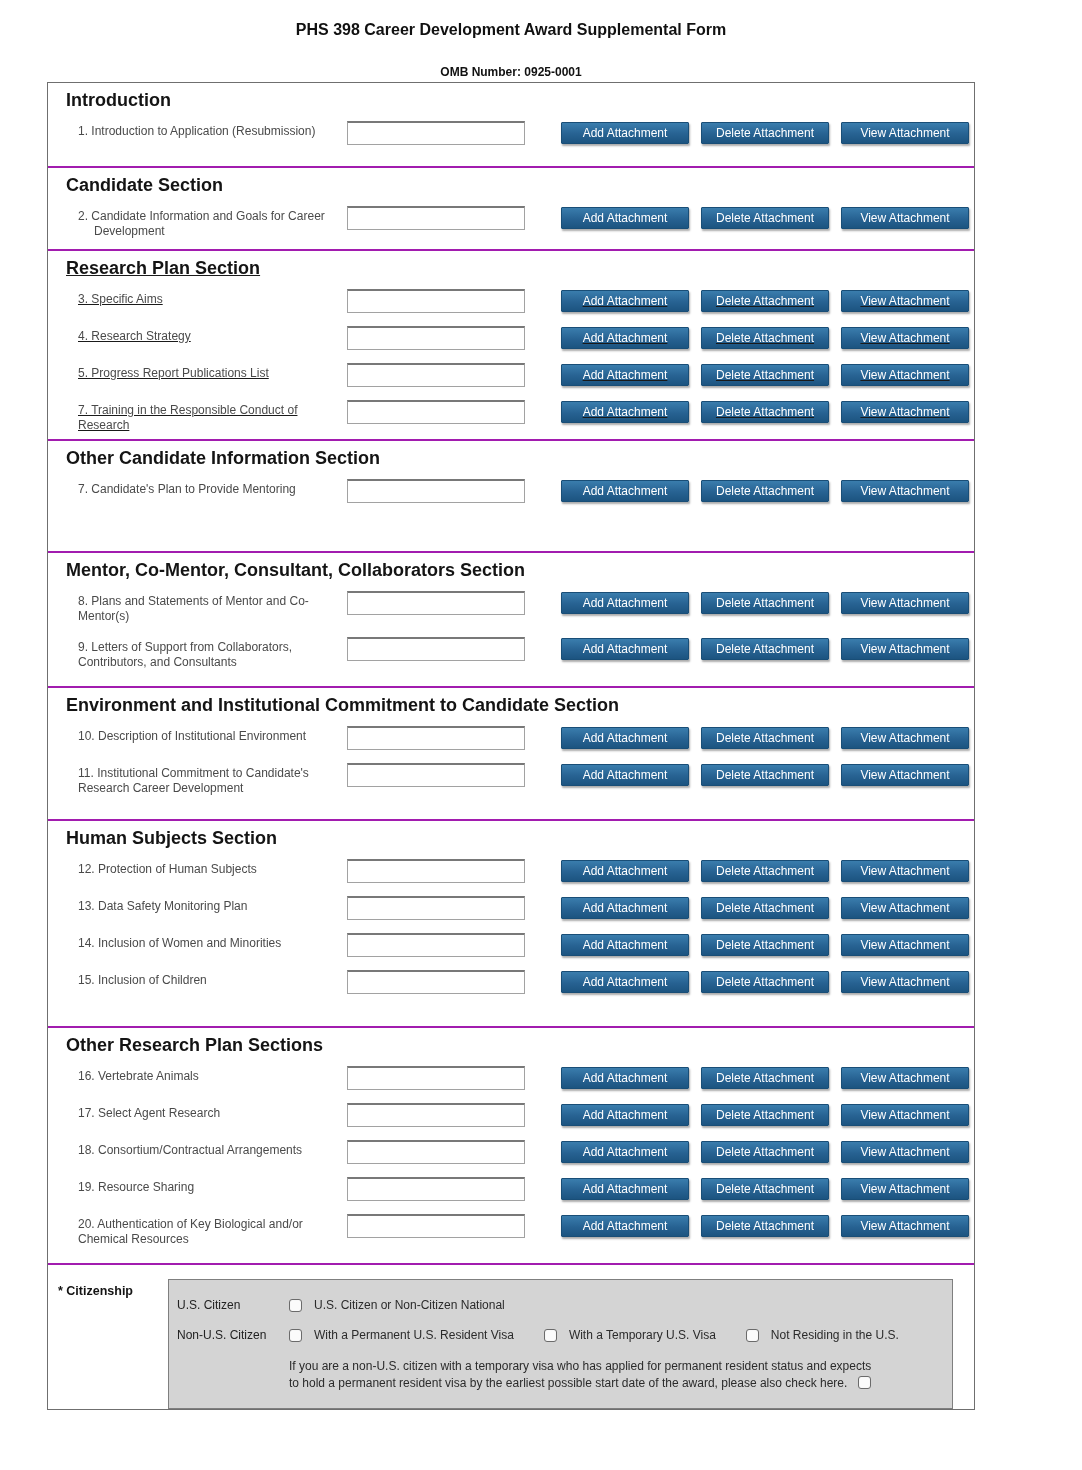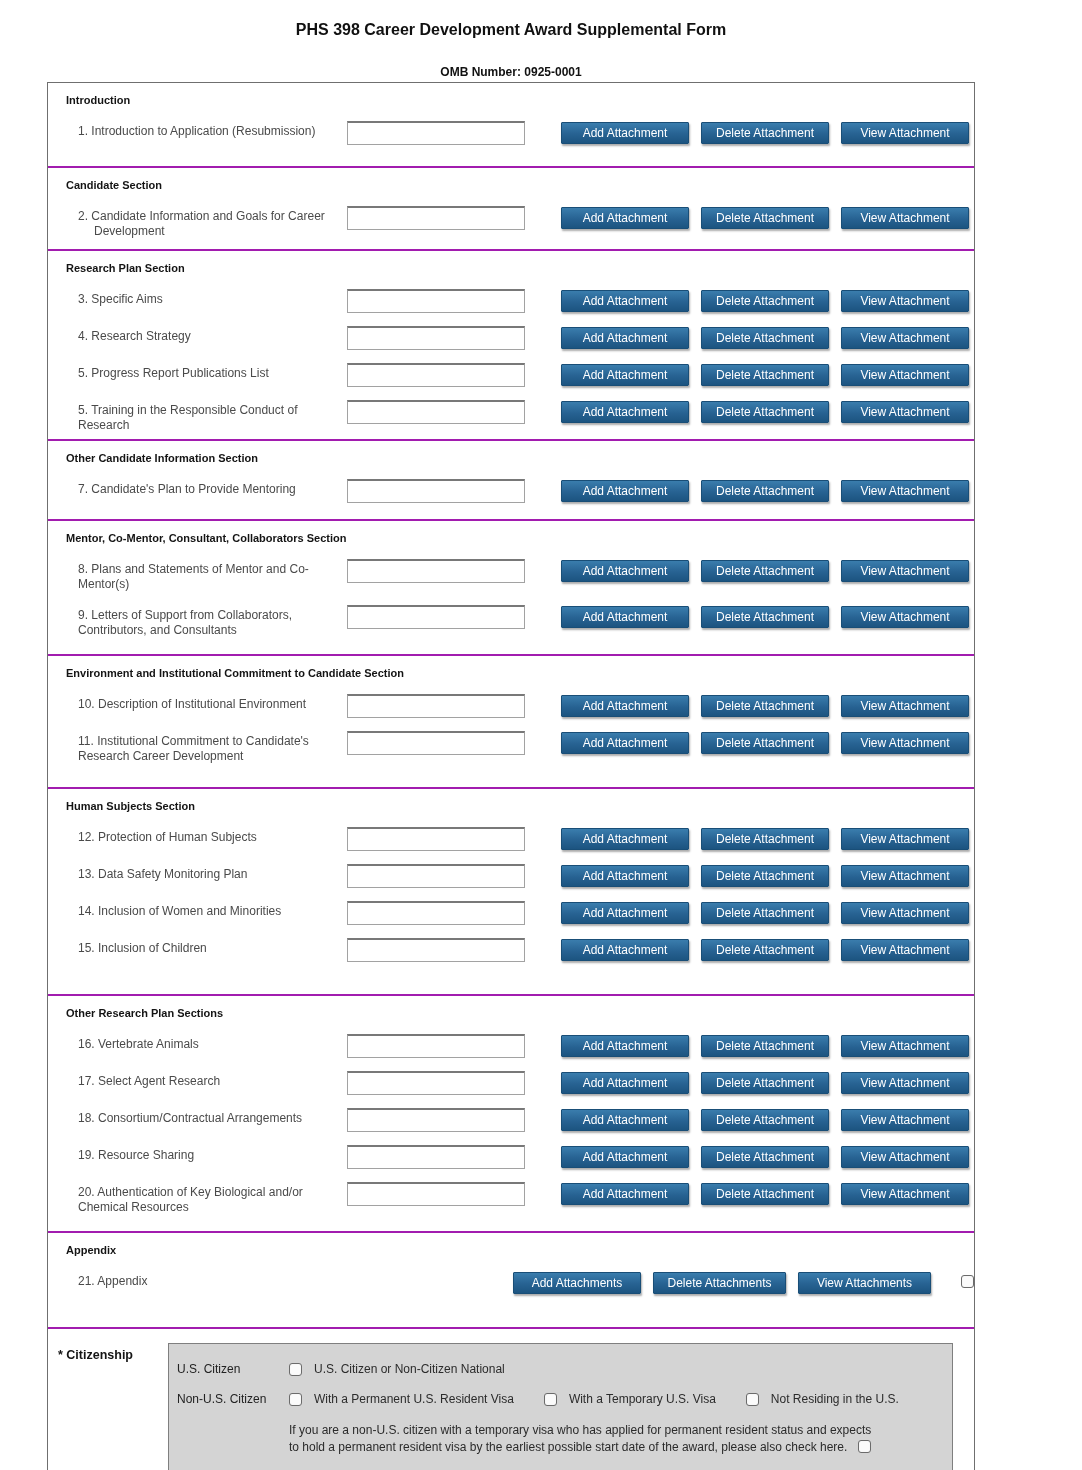--- a/index.html
+++ b/index.html
@@ -19,30 +19,30 @@
   }
   .form-box{
     width:928px;box-sizing:border-box;
     border:1px solid #6f6f6f;
   }
   .section{box-sizing:border-box;}
   .section + .section{border-top:2px solid #a21caf;}
   
   .section:nth-child(1){min-height:74px;}
   .section:nth-child(2){min-height:83px;}
-  .section:nth-child(3){min-height:190px;}
+  .section:nth-child(3){min-height:190px;text-decoration:underline;}
   .section:nth-child(4){min-height:80px;}
-  .section:nth-child(5){min-height:135px;}
+  .section:nth-child(5){min-height:135px;margin-top:32px;}
   .section:nth-child(6){min-height:133px;}
   .section:nth-child(7){min-height:207px;}
   .section:nth-child(8){min-height:237px;}
   .section:nth-child(9){min-height:96px;}
   .section:nth-child(10){min-height:142px;}
   .sec-title{
-    margin:9px 0 0 18px;font-size:11px;line-height:16px;
+    margin:9px 0 0 18px;font-size:18px;line-height:16px;
     font-weight:bold;color:#141414;
   }
   .row{display:flex;align-items:flex-start;margin:13px 0 13px 30px;gap:16px;}
   .item-label{
     width:253px;font-size:12px;line-height:15px;color:#4a4a4a;
     padding-top:3px;box-sizing:border-box;
   }
   
   .section:nth-child(1) .item-label,
   .section:nth-child(2) .item-label{padding-left:16px;text-indent:-16px;}
@@ -142,21 +142,21 @@
         <div class="row">
     <div class="item-label">5. Progress Report Publications List</div>
     <input type="text" class="field" style="">
     <div class="btns">
       <button class="btn btn-add">Add Attachment</button>
       <button class="btn btn-delete">Delete Attachment</button>
       <button class="btn btn-view">View Attachment</button>
     </div>
   </div>
         <div class="row">
-    <div class="item-label">5. Training in the Responsible Conduct of Research</div>
+    <div class="item-label">7. Training in the Responsible Conduct of Research</div>
     <input type="text" class="field" style="">
     <div class="btns">
       <button class="btn btn-add">Add Attachment</button>
       <button class="btn btn-delete">Delete Attachment</button>
       <button class="btn btn-view">View Attachment</button>
     </div>
   </div>
       </section>
       <section class="section">
     <h2 class="sec-title">Other Candidate Information Section</h2>
@@ -291,33 +291,20 @@
   </div>
         <div class="row">
     <div class="item-label">20. Authentication of Key Biological and/or Chemical Resources</div>
     <input type="text" class="field" style="">
     <div class="btns">
       <button class="btn btn-add">Add Attachment</button>
       <button class="btn btn-delete">Delete Attachment</button>
       <button class="btn btn-view">View Attachment</button>
     </div>
   </div>
-      </section>
-      <section class="section">
-    <h2 class="sec-title">Appendix</h2>
-  <div class="row appendix">
-    <div class="item-label">21. Appendix</div>
-    <div class="field-spacer"></div>
-    <div class="btns">
-      <button class="btn btn-add">Add Attachments</button>
-      <button class="btn btn-delete">Delete Attachments</button>
-      <button class="btn btn-view">View Attachments</button>
-    </div>
-  <input type="checkbox" class="cb appendix-cb" style="">
-        </div>
       </section>
       <section class="section citizenship" id="citizenship-section">
       <div class="cit-label">* Citizenship</div>
       <div class="cit-box">
         <div class="cit-row">
           <div class="cit-rowlabel">U.S. Citizen</div>
           <label class="opt">
             <input type="checkbox" class="cb" style="">
             <span>U.S. Citizen or Non-Citizen National</span>
           </label>

